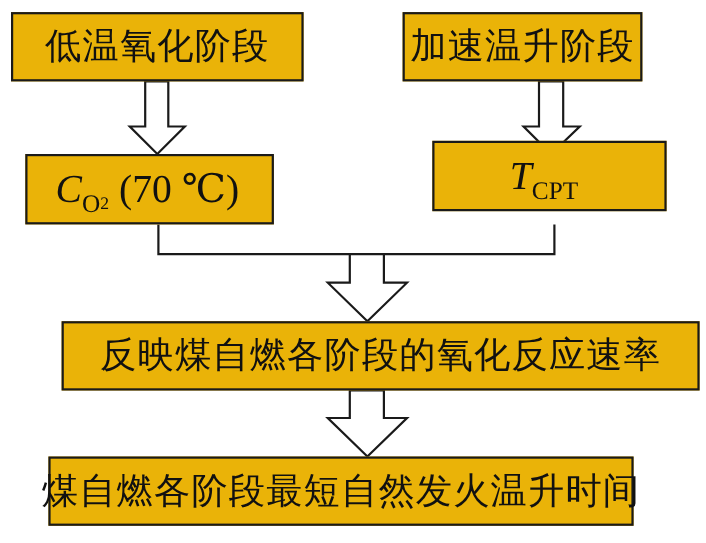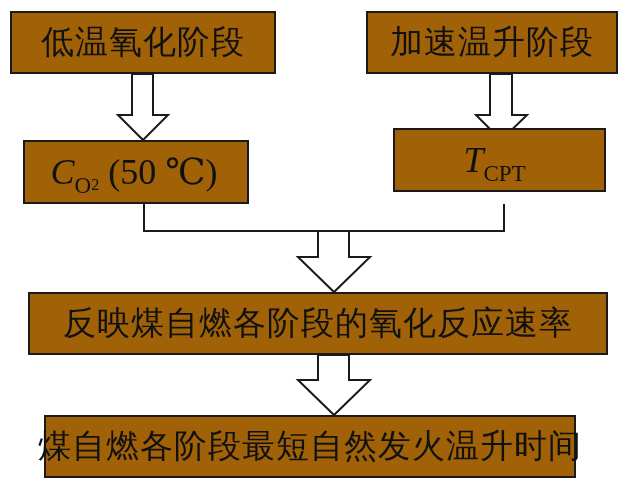--- a/index.html
+++ b/index.html
@@ -2,36 +2,36 @@
 <html><head>
 <meta charset="utf-8">
 <style>
   html, body { margin: 0; padding: 0; background: #ffffff; }
   body { width: 642px; height: 494px; position: relative; overflow: hidden; }
   svg.connectors { position: absolute; left: 0; top: 0; }
   .box {
     position: absolute;
     box-sizing: border-box;
     border: 2px solid #1a1a1a;
-    background: #a16207;
+    background: #eab308;
     display: flex; align-items: center; justify-content: center;
     color: #111111;
     font-family: "DejaVu Serif", "Liberation Serif", serif;
     white-space: nowrap;
   }
   .cjk { font-size: 33px; letter-spacing: 1px; }
   .math { font-family: "Liberation Serif", "DejaVu Serif", serif; font-size: 36px; }
   .math .var { font-style: italic; }
   .math .sub { font-size: 23px; position: relative; top: 9px; }
   .math .sub2 { font-size: 16px; position: relative; top: 6px; }
   #box-a { left: 10px; top: 11px; width: 266px; height: 63px; }
-  #box-b { left: 366px; top: 11px; width: 252px; height: 63px; }
+  #box-b { left: 366px; top: 11px; width: 218px; height: 63px; }
   #box-c { left: 23px; top: 140px; width: 226px; height: 64px; }
   #box-d { left: 393px; top: 128px; width: 213px; height: 64px; }
-  #box-e { left: 28px; top: 292px; width: 580px; height: 63px; }
+  #box-e { left: 56px; top: 292px; width: 580px; height: 63px; }
   #box-f { left: 44px; top: 415px; width: 532px; height: 63px; }
   #box-c .math { margin-left: -4px; }
   #box-d .math { margin-left: -10px; }
 </style>
 </head>
 <body>
 
 <svg class="connectors" width="642" height="494" viewBox="0 0 642 494">
 
   <polygon points="132,74 153,74 153,115 168,115 143,140 118,115 132,115" fill="#ffffff" stroke="#1a1a1a" stroke-width="2" stroke-linejoin="miter"></polygon>
@@ -48,21 +48,21 @@
 <div class="box" id="box-a">
   <span class="cjk">低温氧化阶段</span>
 </div>
 
 <div class="box" id="box-b">
   <span class="cjk">加速温升阶段</span>
 </div>
 
 <div class="box" id="box-c">
   <span class="math">
-    <span class="var">C</span><span class="sub">O</span><span class="sub2">2</span><span> (50 ℃)</span>
+    <span class="var">C</span><span class="sub">O</span><span class="sub2">2</span><span> (70 ℃)</span>
   </span>
 </div>
 
 <div class="box" id="box-d">
   <span class="math">
     <span class="var">T</span><span class="sub">CPT</span>
   </span>
 </div>
 
 <div class="box" id="box-e">

